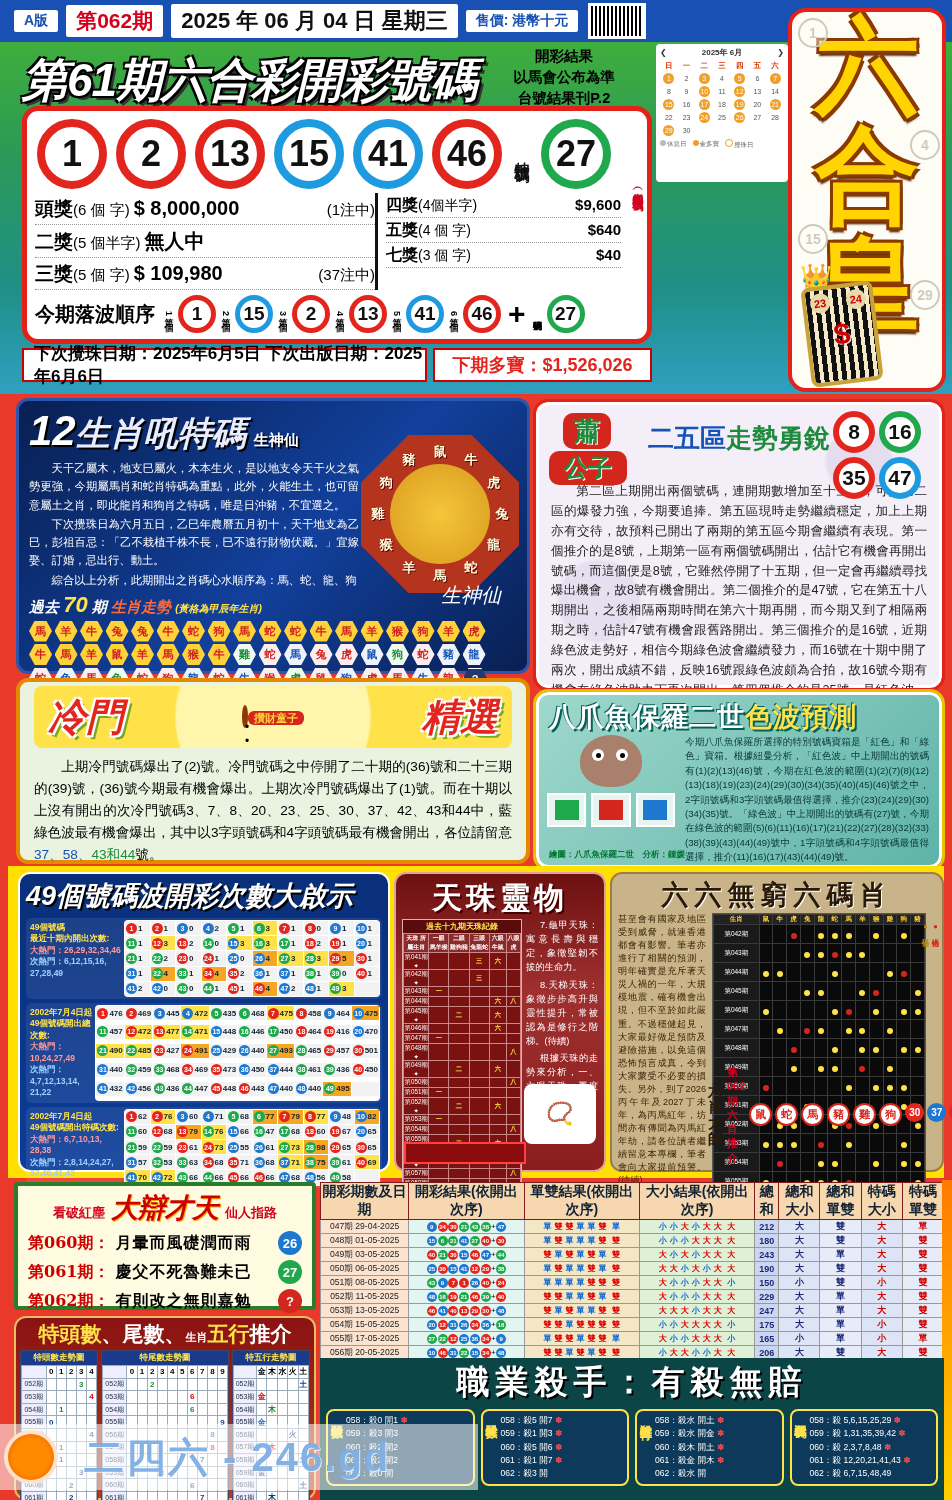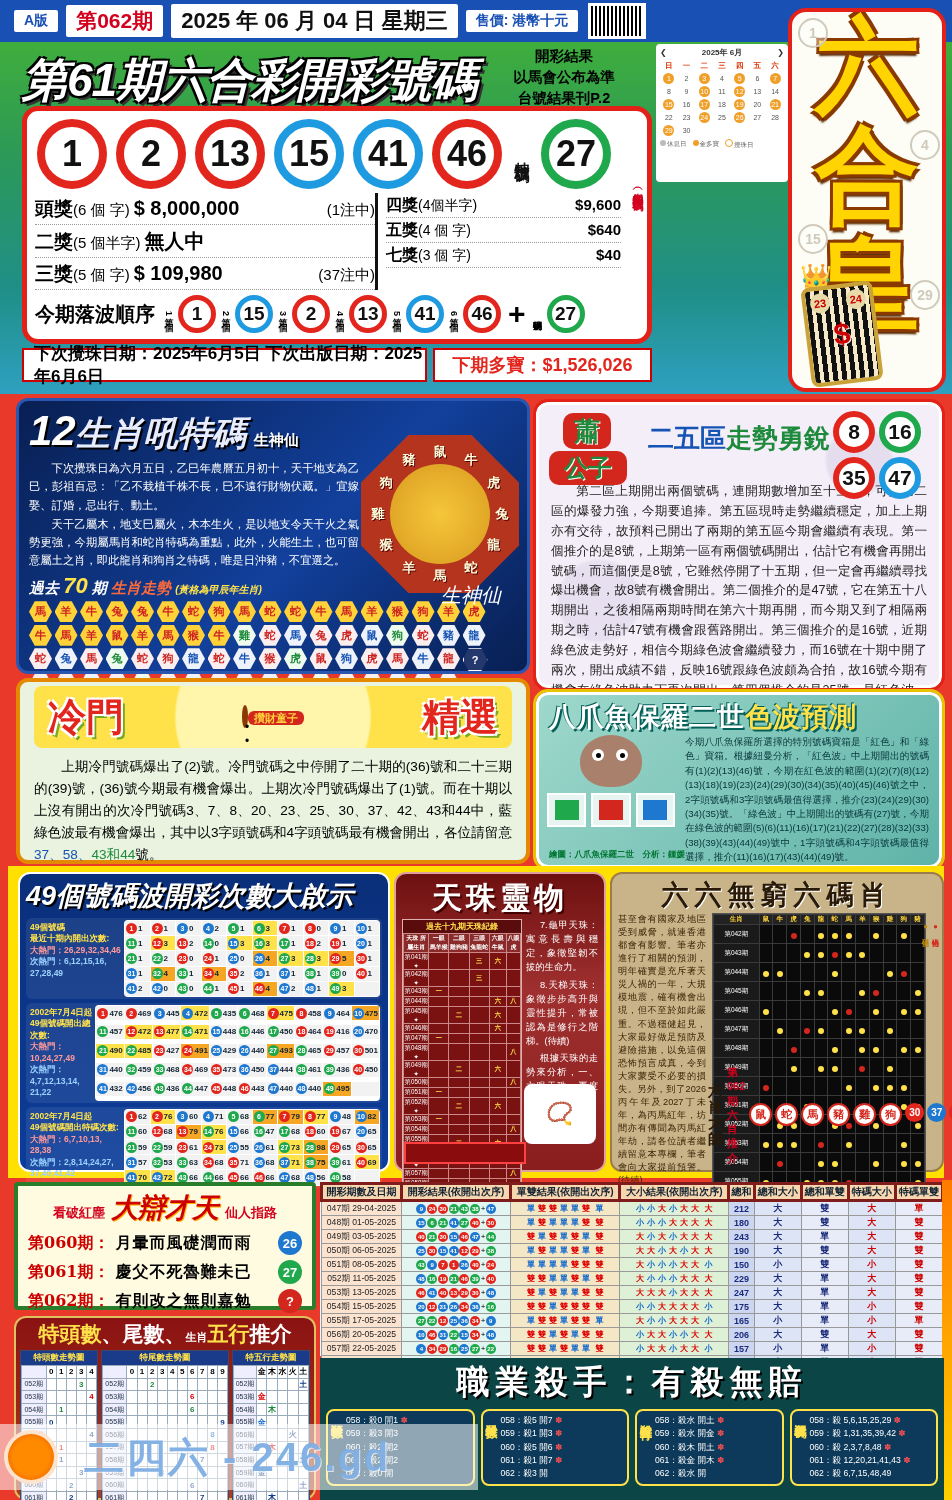--- a/index.html
+++ b/index.html
@@ -83,21 +83,21 @@
      border:3px solid #fff;outline:3px solid #e32119;color:#222;padding:6px 12px;}
   #xlogo{position:absolute;left:10px;top:8px;width:78px;height:74px;}
   #xlogo .xc{position:absolute;background:#d3261c;border-radius:10px;color:#1d8a3c;font-weight:bold;text-align:center;text-shadow:1px 1px 0 #fff;}
   #xtitle{text-align:center;font-size:26px;font-weight:bold;margin-top:10px;}
   #xtitle .c1{color:#1553b5;} #xtitle .c2{color:#1d8a3c;}
   #xballs{position:absolute;right:10px;top:6px;width:96px;display:flex;flex-wrap:wrap;gap:4px;}
   #xpara{font-size:12.6px;line-height:1.58;text-align:justify;margin-top:26px;text-indent:2em;}
   
   #coldbox{left:16px;top:678px;width:514px;height:186px;background:#e9f3df;border:4px solid #e58a00;padding:4px 14px;}
   #coldtitle{position:relative;height:62px;background:radial-gradient(circle at 50% 50%,#fff6ab 0 40%,#ffe24a 41% 100%);border-radius:8px;display:flex;align-items:center;justify-content:space-between;padding:0 14px;}
-  .coldword{font-size:38px;font-weight:bold;color:#e3261d;text-shadow:2px 2px 0 #fff,-2px -2px 0 #fff,2px -2px 0 #fff,-2px 2px 0 #fff,4px 4px 0 #7a2;}
+  .coldword{font-size:38px;font-weight:bold;font-style:italic;color:#e3261d;text-shadow:2px 2px 0 #fff,-2px -2px 0 #fff,2px -2px 0 #fff,-2px 2px 0 #fff,4px 4px 0 #7a2;}
   #mascot2{text-align:center;}
   #mascot2 .face{width:44px;height:44px;border-radius:50%;background:#ffd9b0;border:3px solid #8a3a00;margin:0 auto;position:relative;}
   #mascot2 .face:before{content:"• •";position:absolute;left:0;right:0;top:12px;font-size:12px;color:#000;text-align:center;}
   #mascot2 .band{background:#d3261c;color:#ffd23a;font-size:11px;font-weight:bold;border-radius:6px;padding:1px 6px;margin-top:-4px;}
   #coldpara{font-size:13.6px;line-height:1.62;margin-top:8px;text-align:justify;text-indent:2em;}
   .cb{color:#1553b5;} .cg{color:#1d8a3c;}
   
   #octobox{left:536px;top:692px;width:406px;height:176px;background:linear-gradient(135deg,#9fd8cc,#5fb3a8);border:3px solid #fff;outline:3px solid #e8c400;padding:4px 10px;color:#07343a;}
   #octotitle{font-size:27px;font-weight:bold;letter-spacing:1px;color:#fff;text-shadow:2px 2px 0 #06605a,-1px -1px 0 #06605a;}
   #octotitle .hl{color:#ffe24a;}
@@ -168,21 +168,21 @@
   #trendtables{display:flex;gap:3px;margin-top:2px;}
   .ttab{background:#fff;border:1px solid #446;}
   .ttab .th{background:#1a3a8a;color:#ffe24a;font-size:8.5px;font-weight:bold;text-align:center;padding:1px 0;}
   .ttab table{border-collapse:collapse;}
   .ttab td{border:1px solid #9ab;width:10px;height:11.6px;font-size:8px;text-align:center;padding:0;}
   .ttab td.per{width:26px;font-size:7px;color:#234;background:#eef;}
   .v-d{color:#123a8a;font-weight:bold;} .v-r{color:#d00;font-weight:bold;} .v-g{color:#1d8a3c;font-weight:bold;} .v-b{color:#16c;font-weight:bold;}
   
   #bigtable{position:absolute;left:320px;top:1182px;width:624px;height:174px;background:#fff;font-size:9px;}
   #bigtable table{border-collapse:collapse;width:100%;height:100%;}
-  #bigtable th{border:3px solid #7f1d1d;background:#f6d7b0;font-size:10px;padding:0;color:#123;}
+  #bigtable th{border:1px solid #7f1d1d;background:#f6d7b0;font-size:14px;padding:0;color:#123;}
   #bigtable td{border:1px solid #999;padding:0;text-align:center;height:10.2px;white-space:nowrap;}
   td.c-date{background:#fbe3d0;font-size:8.6px;color:#222;text-align:left;padding-left:4px;}
   td.c-res{background:#e2f5f1;} td.c-oe{background:#f4e7c6;} td.c-bs{background:#def0d5;}
   td.c-tot{background:#ccd6f0;color:#1a2a7a;font-weight:bold;font-size:9px;}
   td.c-f1{background:#dde4f5;} td.c-f2{background:#e8ecf8;}
   .mb{display:inline-flex;width:10px;height:10px;border-radius:50%;color:#fff;font-size:6px;font-weight:bold;align-items:center;justify-content:center;margin:0 .4px;vertical-align:middle;}
   .oech{font-size:8px;font-weight:bold;margin:0 1.5px;} .oe-d{color:#d00;} .oe-s{color:#16c;}
   .bsch{font-size:8px;font-weight:bold;margin:0 1.5px;} .bs-b{color:#d00;} .bs-s{color:#16c;}
   .flag-r{color:#c00;font-weight:bold;} .flag-b{color:#1a2a7a;font-weight:bold;}
   
@@ -387,22 +387,23 @@
         <div class="faintnum" style="left: 6px; top: 212px;">15</div>
         <div class="faintnum" style="left: 118px; top: 268px;">29</div>
       </div>
   </div>
 
   <div class="sect" id="zodiacbox">
     <div id="ztitle">
       <span class="num">12</span><span>生肖吼特碼</span><span class="sig">生神仙</span>
     </div>
     <div id="zpara">
+        <p>天干乙屬木，地支巳屬火，木本生火，是以地支令天干火之氣勢更強，今期屬馬肖和蛇肖特碼為重點，此外，火能生土，也可留意屬土之肖，即此龍肖和狗肖之特碼，唯是日沖豬，不宜選之。</p>
         <p>下次攪珠日為六月五日，乙巳年農曆五月初十，天干地支為乙巳，彭祖百忌：「乙不栽植千株不長，巳不遠行財物伏藏。」宜嫁娶、訂婚，忌出行、動土。</p>
-        <p>天干乙屬木，地支巳屬火，木本生火，是以地支令天干火之氣勢更強，今期屬馬肖和蛇肖特碼為重點，此外，火能生土，也可留意屬土之肖，即此龍肖和狗肖之特碼，唯是日沖豬，不宜選之。</p>
+        <p>綜合以上分析，此期開出之肖碼心水順序為：馬、蛇、龍、狗</p>
       </div>
     <div id="wheel">
         <div class="octa"></div>
         <div class="inner"></div>
         <span class="wz" style="left: 70px; top: 8px;">鼠</span>
         <span class="wz" style="left: 101px; top: 16.3064px;">牛</span>
         <span class="wz" style="left: 123.694px; top: 39px;">虎</span>
         <span class="wz" style="left: 132px; top: 70px;">兔</span>
         <span class="wz" style="left: 123.694px; top: 101px;">龍</span>
         <span class="wz" style="left: 101px; top: 123.694px;">蛇</span>

